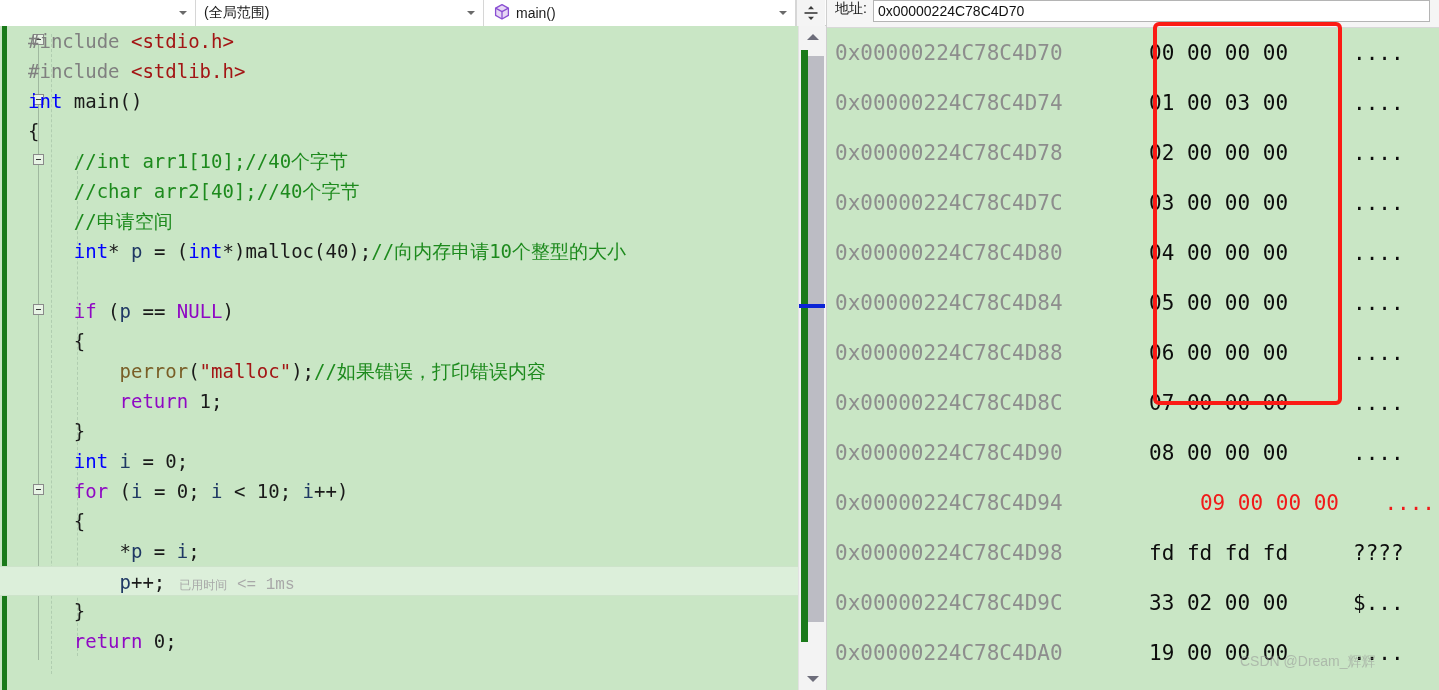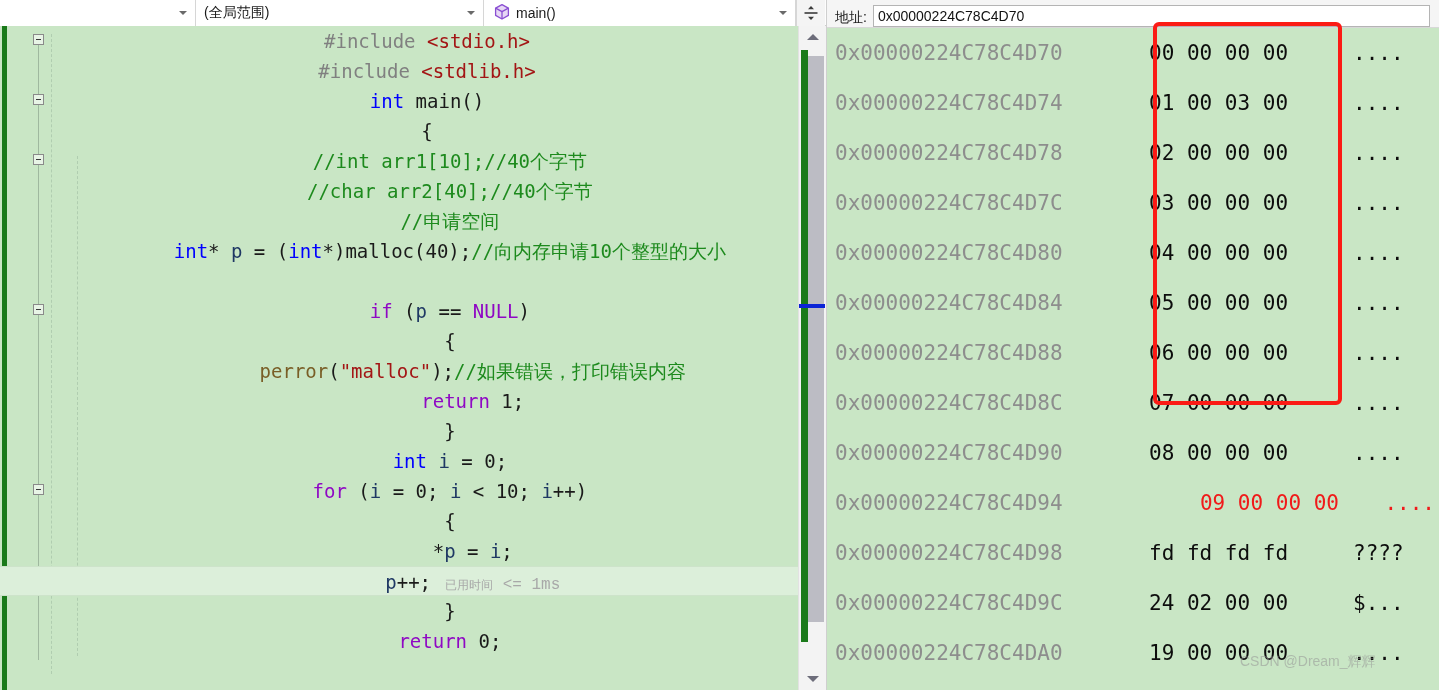--- a/index.html
+++ b/index.html
@@ -109,21 +109,20 @@
     width: 826px; height: 664px;
     font-family: "DejaVu Sans Mono", monospace;
     font-size: 19px;
     line-height: 30px;
     white-space: pre;
   }
   .ln {
     position: relative;
     height: 30px;
     padding-left: 28px;
-    text-align: center;
   }
   .ln.current {
     background: #dcefda;
     border-top: 1px solid #cde3ca;
     border-bottom: 1px solid #cde3ca;
   }
   .t-pre   { color: #808080; }          
   .t-str   { color: #a31515; }          
   .t-kw    { color: #0000ff; }          
   .t-kw2   { color: #8f08c4; }          
@@ -188,21 +187,21 @@
     position: absolute; left: 826px; top: 0;
     width: 613px; height: 690px;
     background: #c9e6c5;
     border-left: 1px solid #cfcfcf;
   }
   #mem-toolbar {
     position: absolute; left: 0; top: 0;
     width: 613px; height: 28px;
     background: #f5f5f5;
     border-bottom: 1px solid #d8d8d8;
-    display: flex; align-items: flex-end;
+    display: flex; align-items: flex-start;
     padding-left: 8px;
   }
   #mem-addr-label {
     font-size: 14px; color: #1a1a1a;
     margin-right: 6px;
     font-family: "Liberation Sans", sans-serif;
   }
   #mem-addr-input {
     flex: 1;
     height: 22px;
@@ -346,21 +345,21 @@
         <div class="mem-row"><span class="mem-addr">0x00000224C78C4D74</span><span class="mem-hex">01 00 03 00</span><span class="mem-ascii">....</span></div>
         <div class="mem-row"><span class="mem-addr">0x00000224C78C4D78</span><span class="mem-hex">02 00 00 00</span><span class="mem-ascii">....</span></div>
         <div class="mem-row"><span class="mem-addr">0x00000224C78C4D7C</span><span class="mem-hex">03 00 00 00</span><span class="mem-ascii">....</span></div>
         <div class="mem-row"><span class="mem-addr">0x00000224C78C4D80</span><span class="mem-hex">04 00 00 00</span><span class="mem-ascii">....</span></div>
         <div class="mem-row"><span class="mem-addr">0x00000224C78C4D84</span><span class="mem-hex">05 00 00 00</span><span class="mem-ascii">....</span></div>
         <div class="mem-row"><span class="mem-addr">0x00000224C78C4D88</span><span class="mem-hex">06 00 00 00</span><span class="mem-ascii">....</span></div>
         <div class="mem-row"><span class="mem-addr">0x00000224C78C4D8C</span><span class="mem-hex">07 00 00 00</span><span class="mem-ascii">....</span></div>
         <div class="mem-row"><span class="mem-addr">0x00000224C78C4D90</span><span class="mem-hex">08 00 00 00</span><span class="mem-ascii">....</span></div>
         <div class="mem-row changed"><span class="mem-addr">0x00000224C78C4D94</span><span class="mem-hex">09 00 00 00</span><span class="mem-ascii">....</span></div>
         <div class="mem-row"><span class="mem-addr">0x00000224C78C4D98</span><span class="mem-hex">fd fd fd fd</span><span class="mem-ascii">????</span></div>
-        <div class="mem-row"><span class="mem-addr">0x00000224C78C4D9C</span><span class="mem-hex">24 02 00 00</span><span class="mem-ascii">$...</span></div>
+        <div class="mem-row"><span class="mem-addr">0x00000224C78C4D9C</span><span class="mem-hex">33 02 00 00</span><span class="mem-ascii">$...</span></div>
         <div class="mem-row"><span class="mem-addr">0x00000224C78C4DA0</span><span class="mem-hex">19 00 00 00</span><span class="mem-ascii">....</span></div>
         <div class="mem-row"><span class="mem-addr">0x00000224C78C4DA4</span><span class="mem-hex">00 00 00 00</span><span class="mem-ascii">....</span></div>
       </div>
   </div>
 
   <div id="red-box"></div>
 
   <div id="watermark">CSDN @Dream_辉辉</div>
 </div>
 

